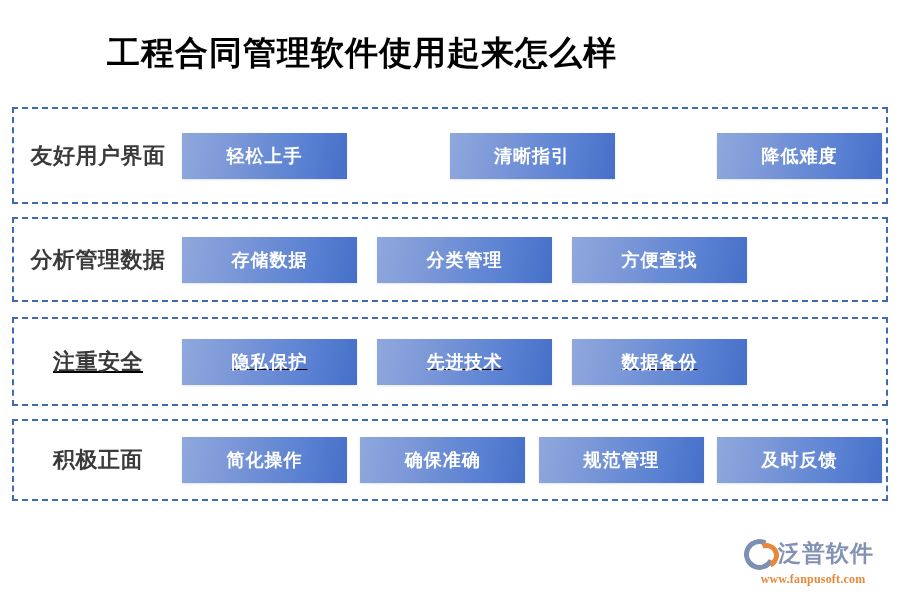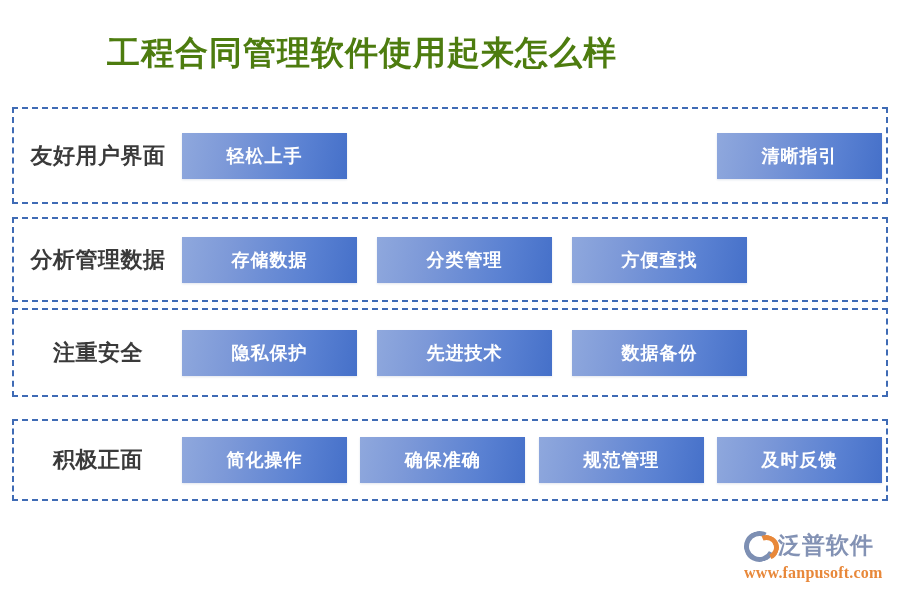--- a/index.html
+++ b/index.html
@@ -27,39 +27,39 @@
   
   .page-title {
     position: absolute;
     left: 0;
     top: 33px;
     width: 724px;
     text-align: center;
     font-size: 33px;
     font-weight: bold;
     letter-spacing: 1px;
-    color: #4d7c0f;
+    color: #000000;
     line-height: 1.2;
     white-space: nowrap;
   }
 
   
   .panel {
     position: absolute;
     left: 12px;
     width: 876px;
     box-sizing: border-box;
     border: 2px dashed #3f6bb5;
     background: #ffffff;
     display: flex;
     align-items: center;
   }
   .panel.row-1 { top: 107px;  height: 97px; }
   .panel.row-2 { top: 217px;  height: 85px; }
-  .panel.row-3 { top: 308px;  height: 89px; }
+  .panel.row-3 { top: 317px;  height: 89px; text-decoration: underline; }
   .panel.row-4 { top: 419px;  height: 82px; }
 
   .row-label {
     flex: 0 0 auto;
     width: 168px;
     text-align: center;
     font-size: 22px;
     font-weight: bold;
     color: #3a3a3a;
     letter-spacing: 0.5px;
@@ -122,21 +122,21 @@
     font-size: 6px;
     color: #ffffff;
     letter-spacing: 0.6px;
     white-space: nowrap;
   }
 
   
   .logo {
     position: absolute;
     right: 18px;
-    bottom: 16px;
+    bottom: 8px;
     width: 138px;
     height: 56px;
   }
   .logo-top {
     display: flex;
     align-items: center;
     height: 34px;
   }
   .logo-mark {
     position: relative;
@@ -172,41 +172,42 @@
     font-size: 23px;
     font-weight: bold;
     color: #8392b4;
     letter-spacing: 1px;
     line-height: 1;
     white-space: nowrap;
   }
   .logo-url {
     margin-top: 2px;
     font-family: "Liberation Serif", "DejaVu Serif", serif;
-    font-size: 16px;
+    font-size: 12px;
     font-weight: bold;
     color: #e8883a;
     letter-spacing: 0.2px;
     white-space: nowrap;
     text-align: center;
     width: 138px;
   }
 </style>
 </head>
 <body>
 
 <div id="page">
 
   <div class="page-title">工程合同管理软件使用起来怎么样</div>
 
   <div class="panel row-1">
     <div class="row-label">友好用户界面</div>
     <div class="chips fill">
       <div class="chip">轻松上手</div>
       <div class="chip">清晰指引</div>
+      <div class="chip">降低难度</div>
     </div>
   </div>
 
   <div class="panel row-2">
     <div class="row-label">分析管理数据</div>
     <div class="chips left">
       <div class="chip">存储数据</div>
       <div class="chip">分类管理</div>
       <div class="chip">方便查找</div>
     </div>

